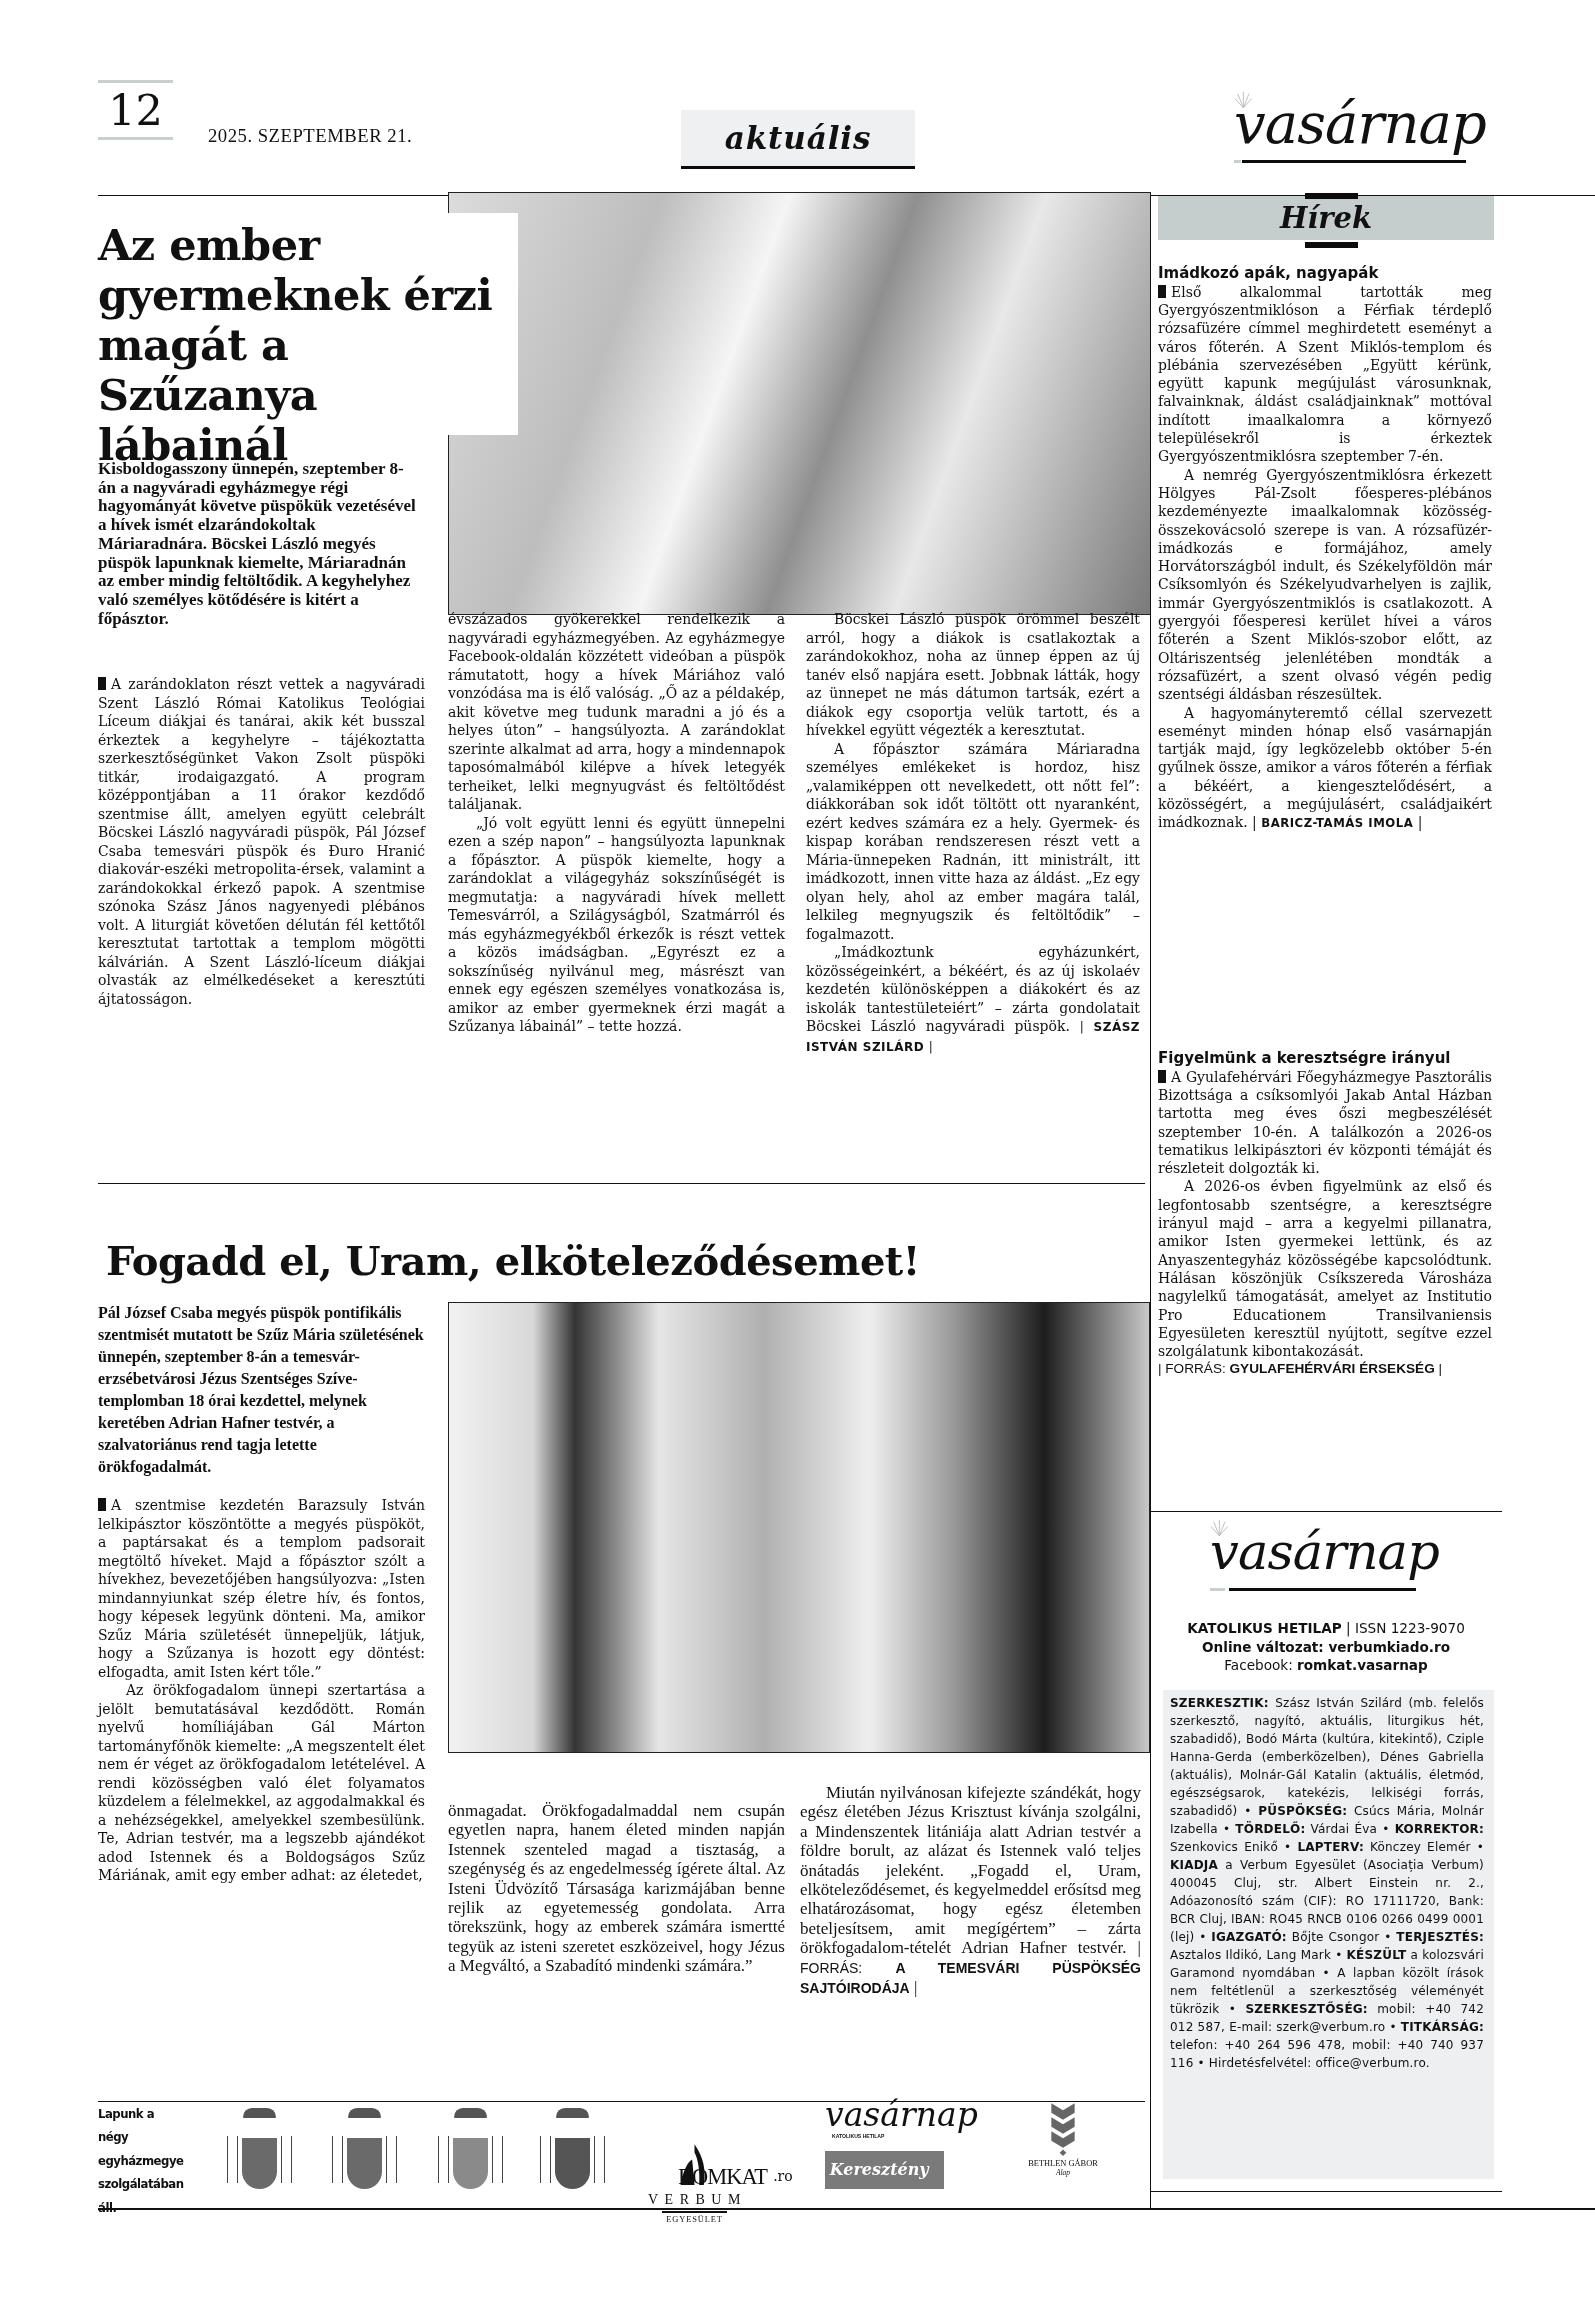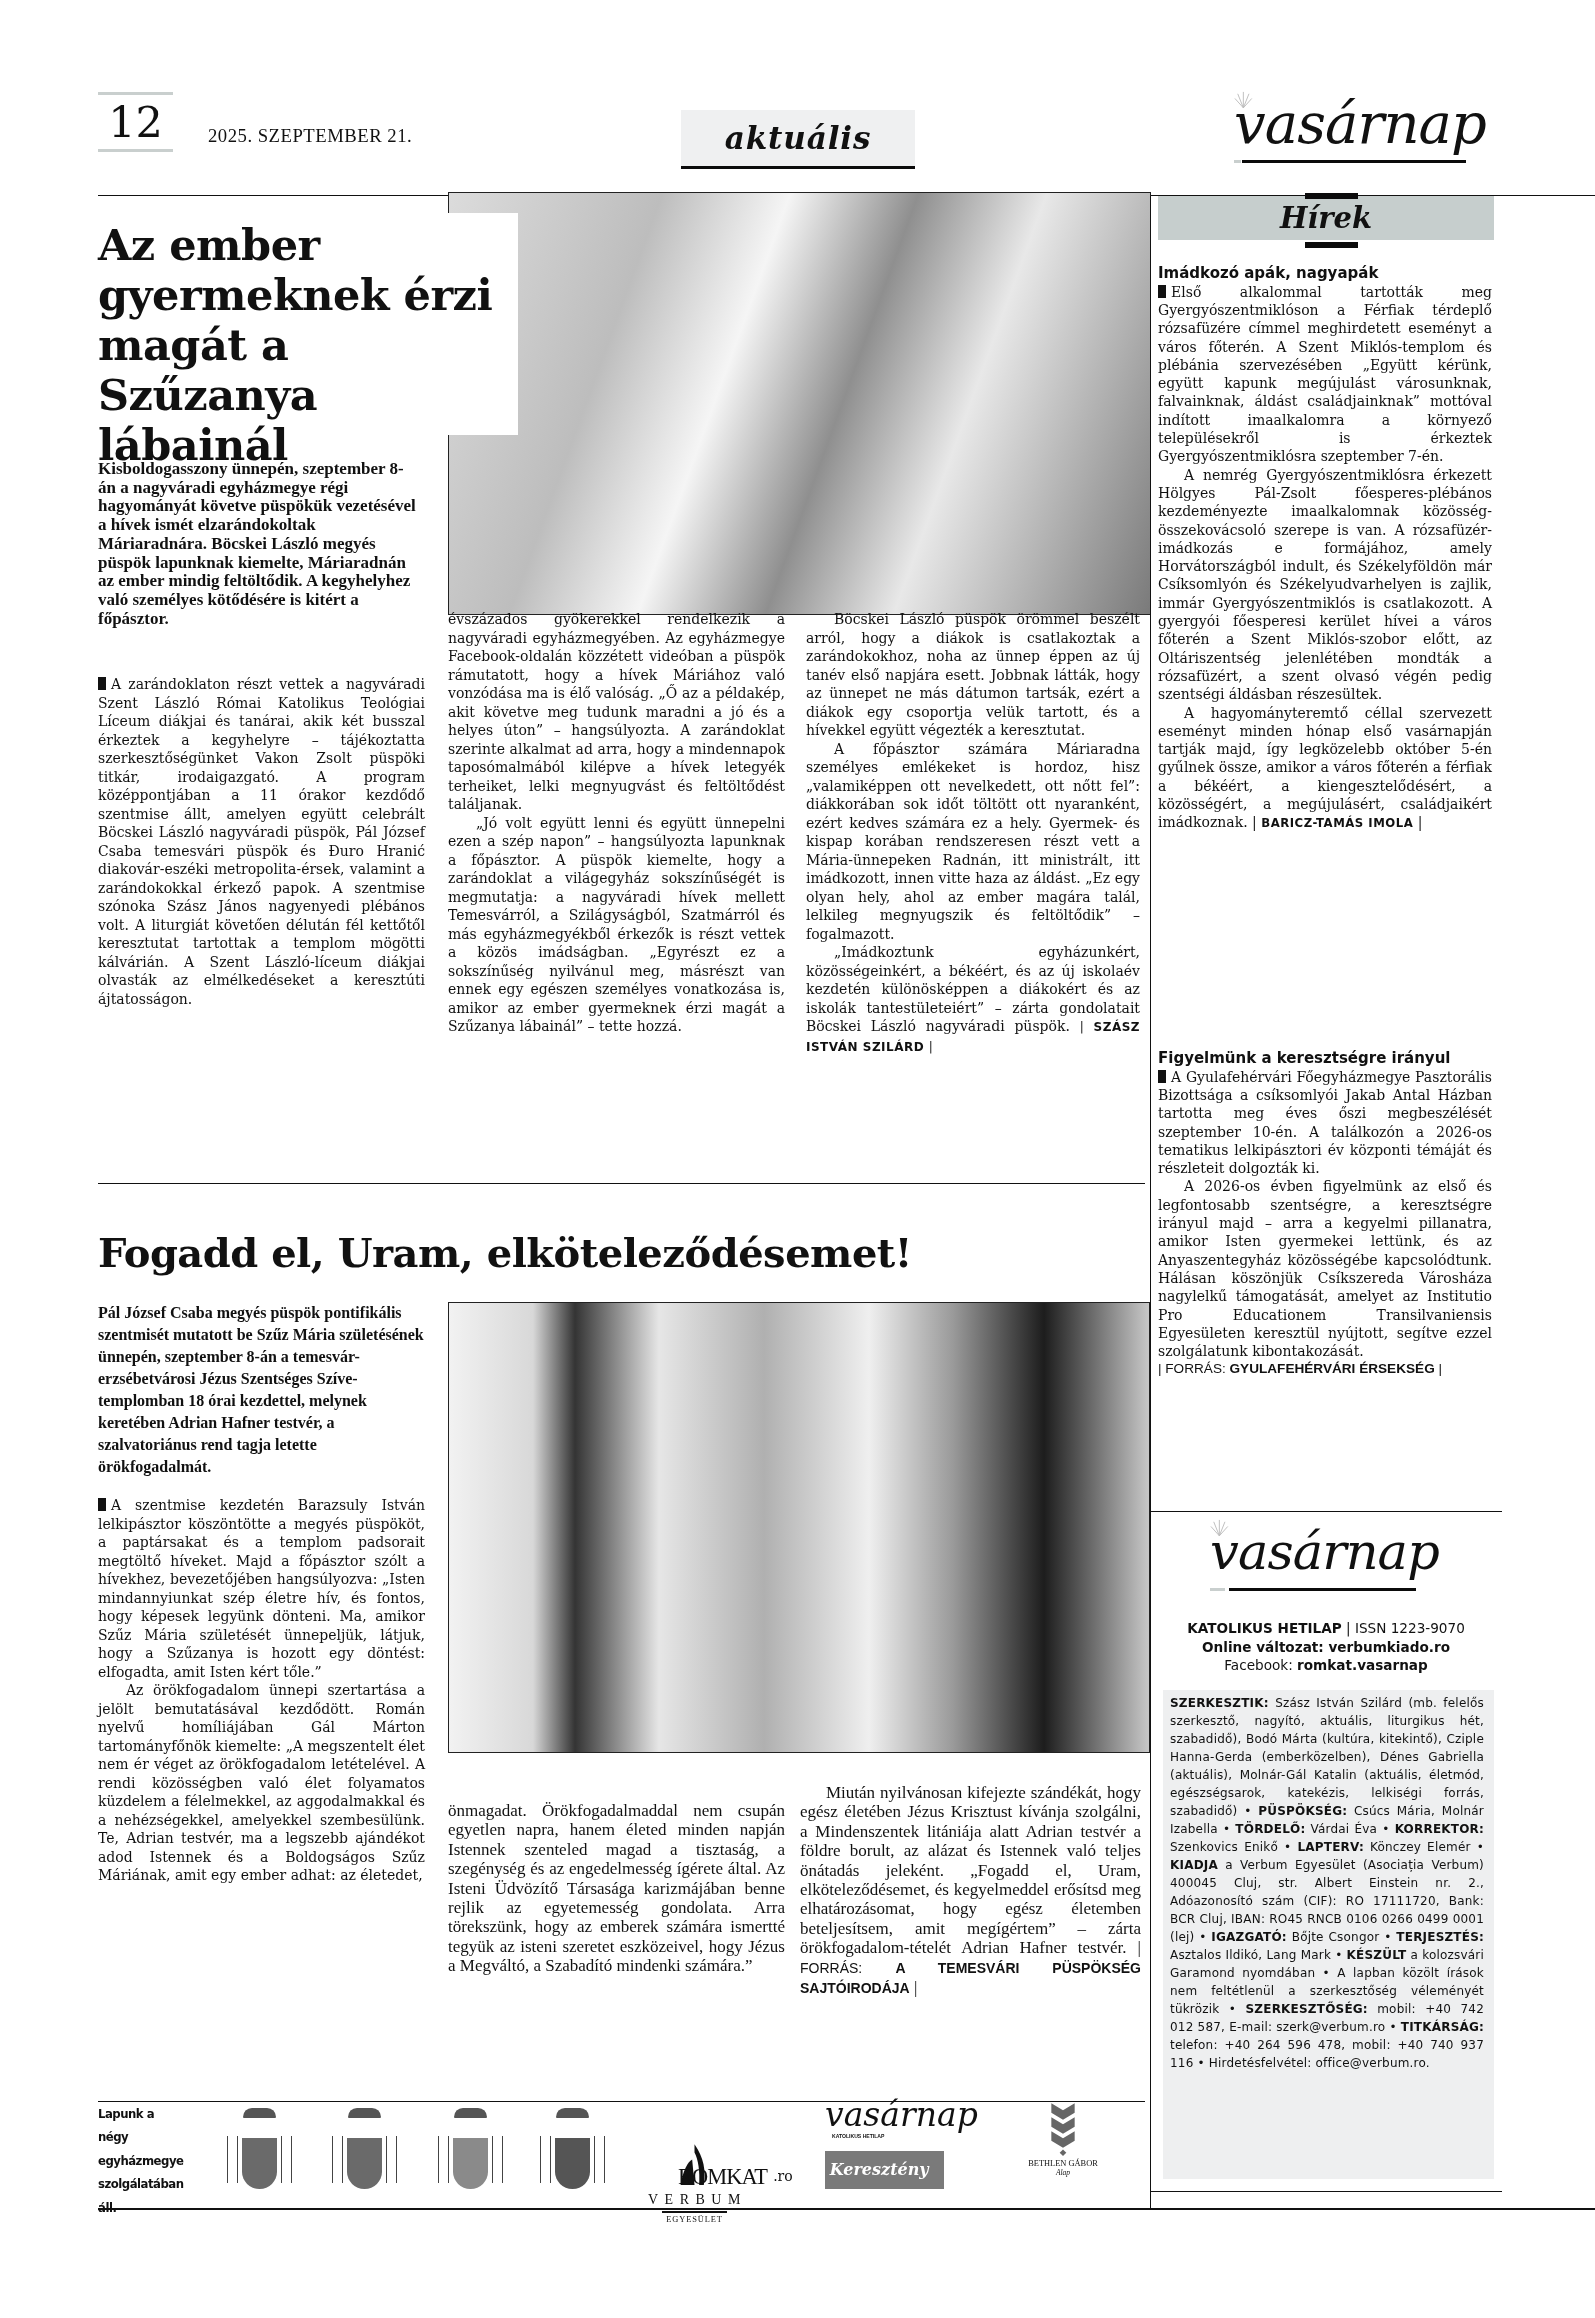--- a/index.html
+++ b/index.html
@@ -1,21 +1,21 @@
 <!DOCTYPE html>
 <html style="font-size:7.5px"><head>
 <meta charset="utf-8">
 <style>
   html, body { margin: 0; padding: 0; background: #ffffff; }
   body { width: 1595px; height: 2319px; position: relative; overflow: hidden;
          font-family: "DejaVu Serif", serif; color: #111; }
   .abs { position: absolute; }
 
   
-  .page-num { left: 98px; top: 92px; width: 75px; height: 43px; border-top: 3.3px solid #c9cfce; border-bottom: 3.3px solid #c9cfce;
+  .page-num { left: 98px; top: 80px; width: 75px; height: 43px; border-top: 3.3px solid #c9cfce; border-bottom: 3.3px solid #c9cfce;
               font-family: "DejaVu Serif", serif; font-size: 43px; line-height: 43px; text-align: center; padding: 5.6px 0; font-weight: 300; }
   .date { left: 208px; top: 125px; font-family: "Liberation Serif", serif; font-size: 18.7px; letter-spacing: 0.5px; }
   .section-tab { left: 681px; top: 110px; width: 234px; height: 56px; background: #eff0f1; border-bottom: 3.3px solid #0b0b0b; }
   .section-tab span { display: block; text-align: center; font-family: "DejaVu Serif", serif; font-style: italic; font-weight: bold;
                       font-size: 31px; line-height: 56px; letter-spacing: 0.9px; }
   .masthead { left: 1234px; top: 96px; width: 243px; height: 70px; }
   .masthead .word { font-family: "DejaVu Serif", serif; font-style: italic; font-size: 56px; line-height: 56px; letter-spacing: -0.9px; }
   .masthead .rule-grey { position: absolute; left: 0; top: 64px; width: 6.5px; height: 2.8px; background: #c9cfce; }
   .masthead .rule-black { position: absolute; left: 8.4px; top: 64px; width: 224px; height: 2.8px; background: #0b0b0b; }
   .rays { position: absolute; left: 0; top: -4.7px; width: 18.7px; height: 18.7px; }
@@ -119,21 +119,21 @@
 </div>
 
 <div class="abs body" style="left:806px; top:610px; width:334px;">
   <p>Böcskei László püspök örömmel beszélt arról, hogy a diákok is csatlakoztak a zarándokokhoz, noha az ünnep éppen az új tanév első napjára esett. Jobbnak látták, hogy az ünnepet ne más dátumon tartsák, ezért a diákok egy csoportja velük tartott, és a hívekkel együtt végezték a keresztutat.</p>
   <p>A főpásztor számára Máriaradna személyes emlékeket is hordoz, hisz „valamiképpen ott nevelkedett, ott nőtt fel”: diákkorában sok időt töltött ott nyaranként, ezért kedves számára ez a hely. Gyermek- és kispap korában rendszeresen részt vett a Mária-ünnepeken Radnán, itt ministrált, itt imádkozott, innen vitte haza az áldást. „Ez egy olyan hely, ahol az ember magára talál, lelkileg megnyugszik és feltöltődik” – fogalmazott.</p>
   <p><span>„Imádkoztunk egyházunkért, közösségeinkért, a békéért, és az új iskolaév kezdetén különösképpen a diákokért és az iskolák tantestületeiért” – zárta gondolatait Böcskei László nagyváradi püspök.</span> <span class="byline-light">|</span> <span class="byline">SZÁSZ ISTVÁN SZILÁRD</span> <span class="byline-light">|</span></p>
 </div>
 
 <div class="abs mid-rule"></div>
 
-<h1 class="abs headline2" style="margin:0;">Fogadd el, Uram, elköteleződésemet!</h1>
+<h1 class="abs headline2" style="margin:8px;">Fogadd el, Uram, elköteleződésemet!</h1>
 
 <div class="abs lede2" style="left:98px; top:1302px; width:327px;">Pál József Csaba megyés püspök pontifikális szentmisét mutatott be Szűz Mária születésének ünnepén, szeptember 8-án a temesvár-erzsébetvárosi Jézus Szentséges Szíve-templomban 18 órai kezdettel, melynek keretében Adrian Hafner testvér, a szalvatoriánus rend tagja letette örökfogadalmát.</div>
 
 <div class="abs photo2" title="Priests in white vestments reading at the altar steps while a young man in black cassock stands before them holding a microphone"></div>
 
 <div class="abs body" style="left:98px; top:1496px; width:327px;">
   <p class="first"><span class="sq"></span><span>A szentmise kezdetén Barazsuly István lelkipásztor köszöntötte a megyés püspököt, a paptársakat és a templom padsorait megtöltő híveket. Majd a főpásztor szólt a hívekhez, bevezetőjében hangsúlyozva: „Isten mindannyiunkat szép életre hív, és fontos, hogy képesek legyünk dönteni. Ma, amikor Szűz Mária születését ünnepeljük, látjuk, hogy a Szűzanya is hozott egy döntést: elfogadta, amit Isten kért tőle.”</span></p>
   <p>Az örökfogadalom ünnepi szertartása a jelölt bemutatásával kezdődött. Román nyelvű homíliájában Gál Márton tartományfőnök kiemelte: „A megszentelt élet nem ér véget az örökfogadalom letételével. A rendi közösségben való élet folyamatos küzdelem a félelmekkel, az aggodalmakkal és a nehézségekkel, amelyekkel szembesülünk. Te, Adrian testvér, ma a legszebb ajándékot adod Istennek és a Boldogságos Szűz Máriának, amit egy ember adhat: az életedet,</p>
 </div>
 

